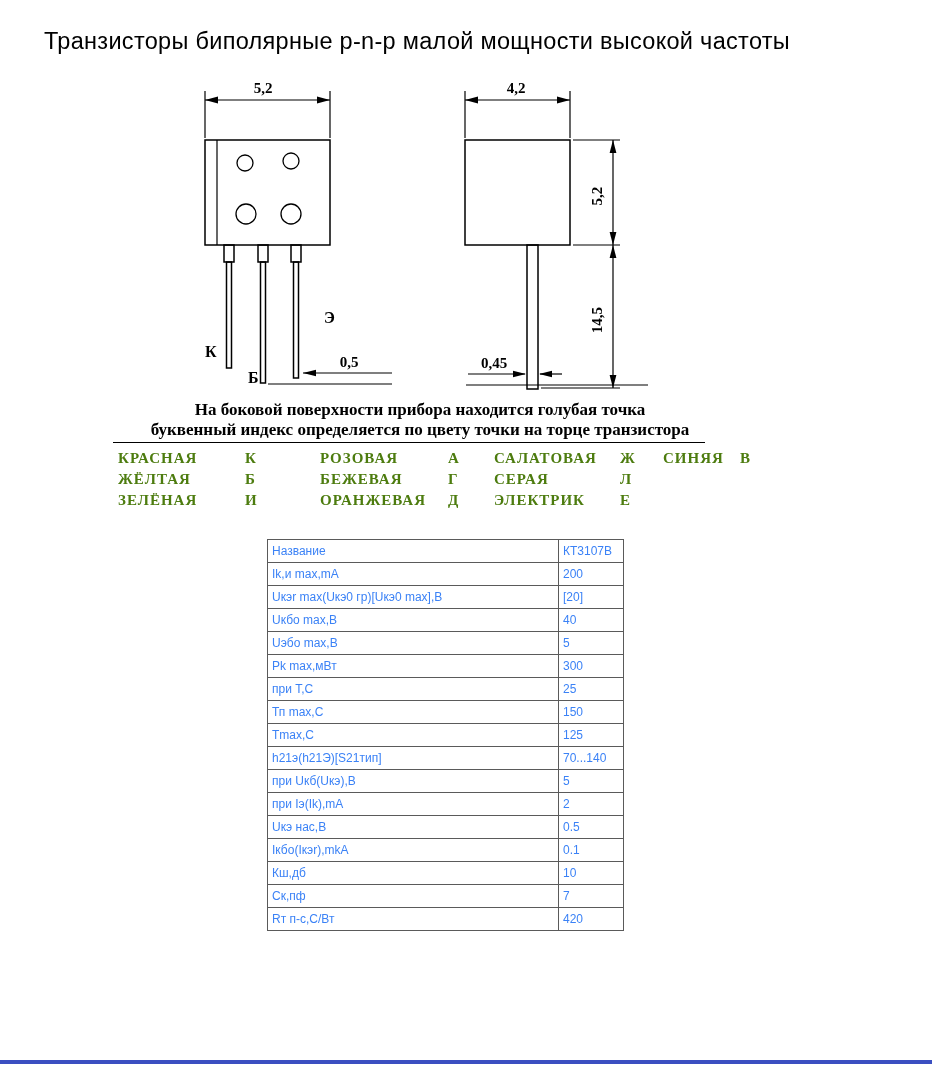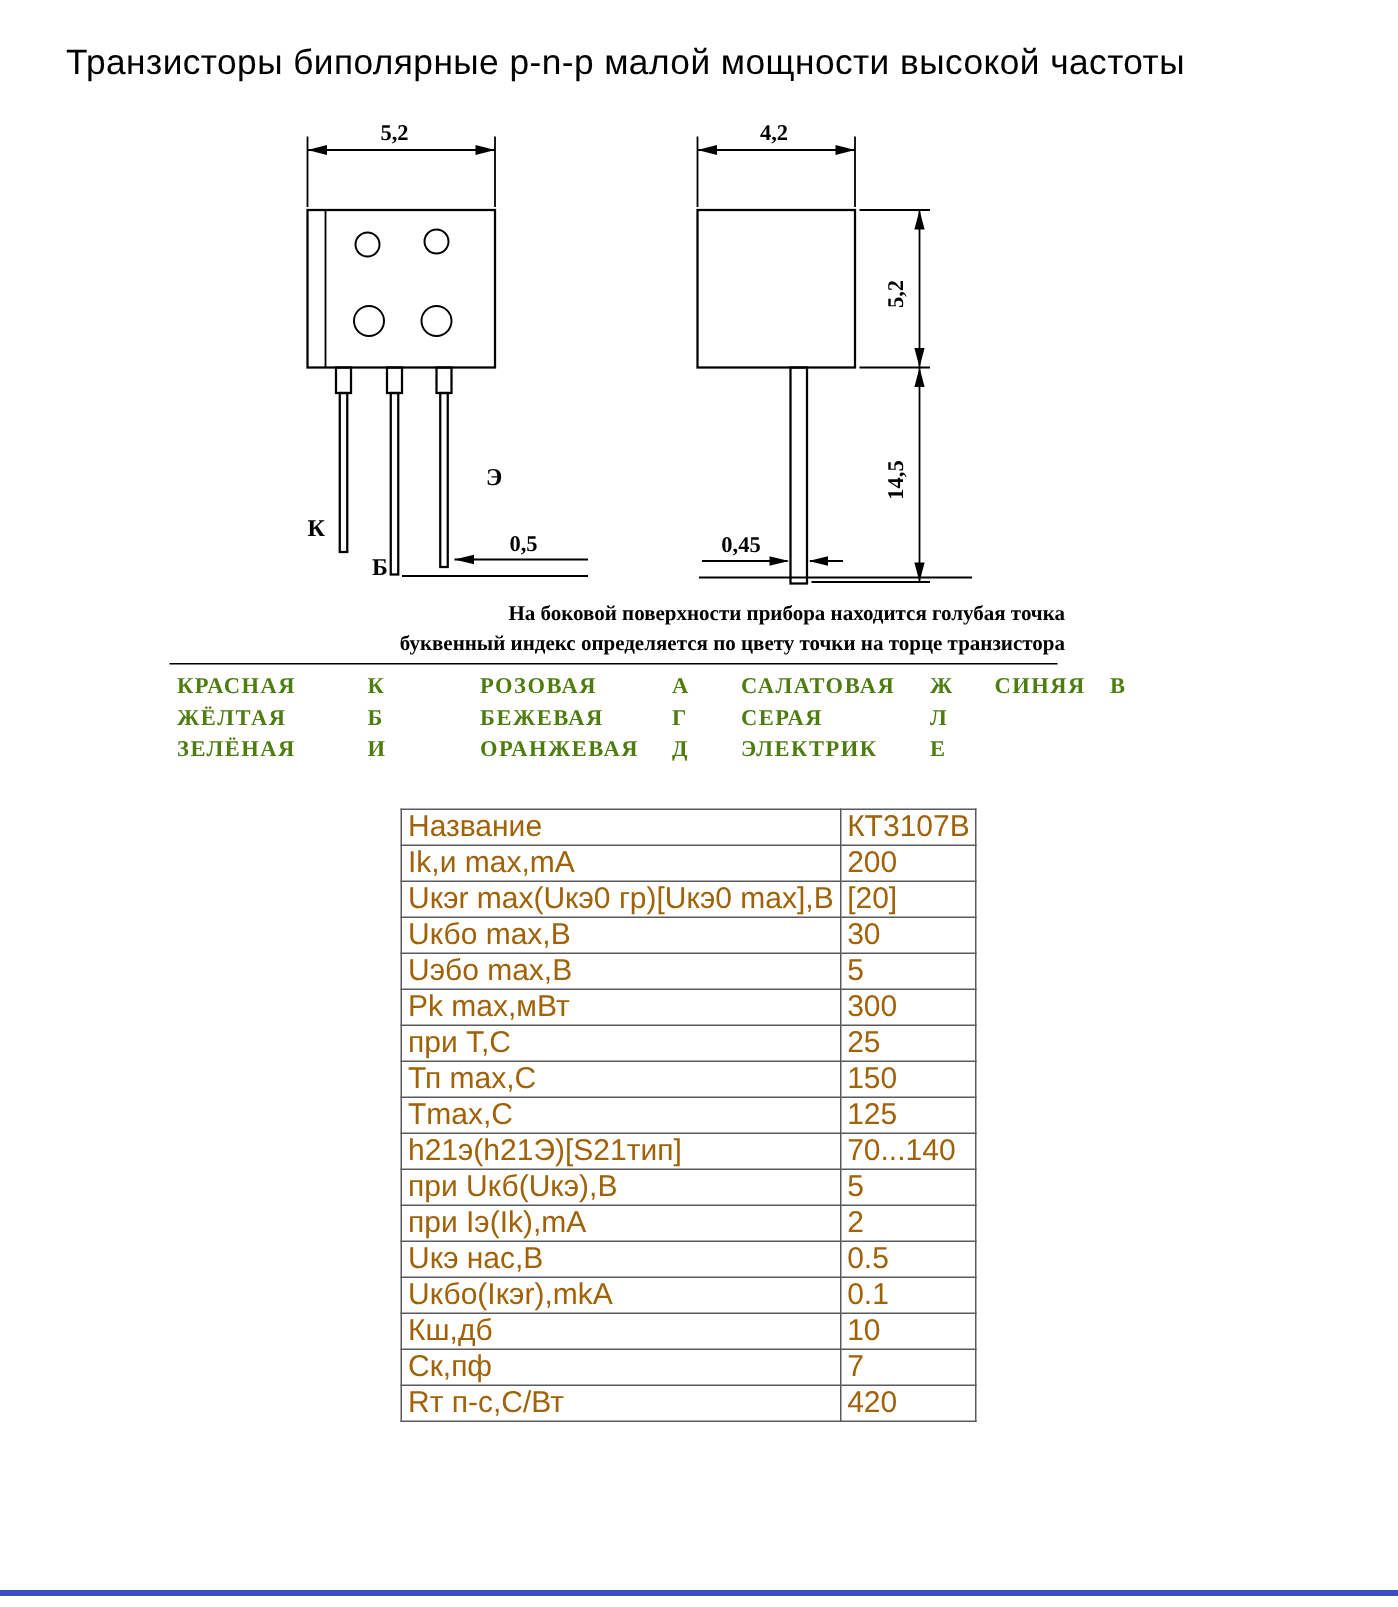--- a/index.html
+++ b/index.html
@@ -22,41 +22,41 @@
   .drawings circle   { fill:none; stroke:#000; stroke-width:1.3; }
   .drawings polygon  { fill:#000; stroke:none; }
   .drawings text {
     font-family:"Liberation Serif", serif; font-size:15px; font-weight:700;
     fill:#000; stroke:none;
   }
   .drawings text.pin-label { font-size:16px; }
 
   .note {
     position:absolute; left:130px; top:400px; width:580px;
-    text-align:right; font-family:"Liberation Serif", serif;
-    font-weight:700; font-size:14px; color:#000;
+    text-align:center; font-family:"Liberation Serif", serif;
+    font-weight:700; font-size:17px; color:#000;
   }
   .note div { line-height:20px; white-space:nowrap; }
   .note-rule {
     position:absolute; left:113px; top:442px; width:592px; height:0;
     border-top:1.5px solid #000;
   }
 
   .legend {
     position:absolute; left:118px; top:450px;
     display:grid;
     grid-template-columns:127px 75px 128px 46px 126px 43px 77px 40px;
     grid-auto-rows:21px;
     font-family:"Liberation Serif", serif; font-size:15px; font-weight:700;
     letter-spacing:1px; color:#4d7c0f;
   }
 
   table.params {
     position:absolute; left:267px; top:539px;
-    border-collapse:collapse; font-size:20px; color:#a16207;
+    border-collapse:collapse; font-size:12px; color:#3b82f6;
     table-layout:fixed;
   }
   table.params td {
     border:1px solid #5a5a5a; height:23px; padding:0 4px;
     white-space:nowrap; overflow:hidden;
   }
   table.params td.p { width:291px; }
   table.params td.v { width:65px; }
 
   .footer-line {
@@ -187,21 +187,21 @@
       <tr>
           <td class="p">Ik,и max,mA</td>
           <td class="v">200</td>
         </tr>
       <tr>
           <td class="p">Uкэr max(Uкэ0 гр)[Uкэ0 max],В</td>
           <td class="v">[20]</td>
         </tr>
       <tr>
           <td class="p">Uкбо max,В</td>
-          <td class="v">30</td>
+          <td class="v">40</td>
         </tr>
       <tr>
           <td class="p">Uэбо max,В</td>
           <td class="v">5</td>
         </tr>
       <tr>
           <td class="p">Pk max,мВт</td>
           <td class="v">300</td>
         </tr>
       <tr>
@@ -226,21 +226,21 @@
         </tr>
       <tr>
           <td class="p">при Iэ(Ik),mA</td>
           <td class="v">2</td>
         </tr>
       <tr>
           <td class="p">Uкэ нас,В</td>
           <td class="v">0.5</td>
         </tr>
       <tr>
-          <td class="p">Uкбо(Iкэr),mkA</td>
+          <td class="p">Iкбо(Iкэr),mkA</td>
           <td class="v">0.1</td>
         </tr>
       <tr>
           <td class="p">Кш,дб</td>
           <td class="v">10</td>
         </tr>
       <tr>
           <td class="p">Ск,пф</td>
           <td class="v">7</td>
         </tr>

